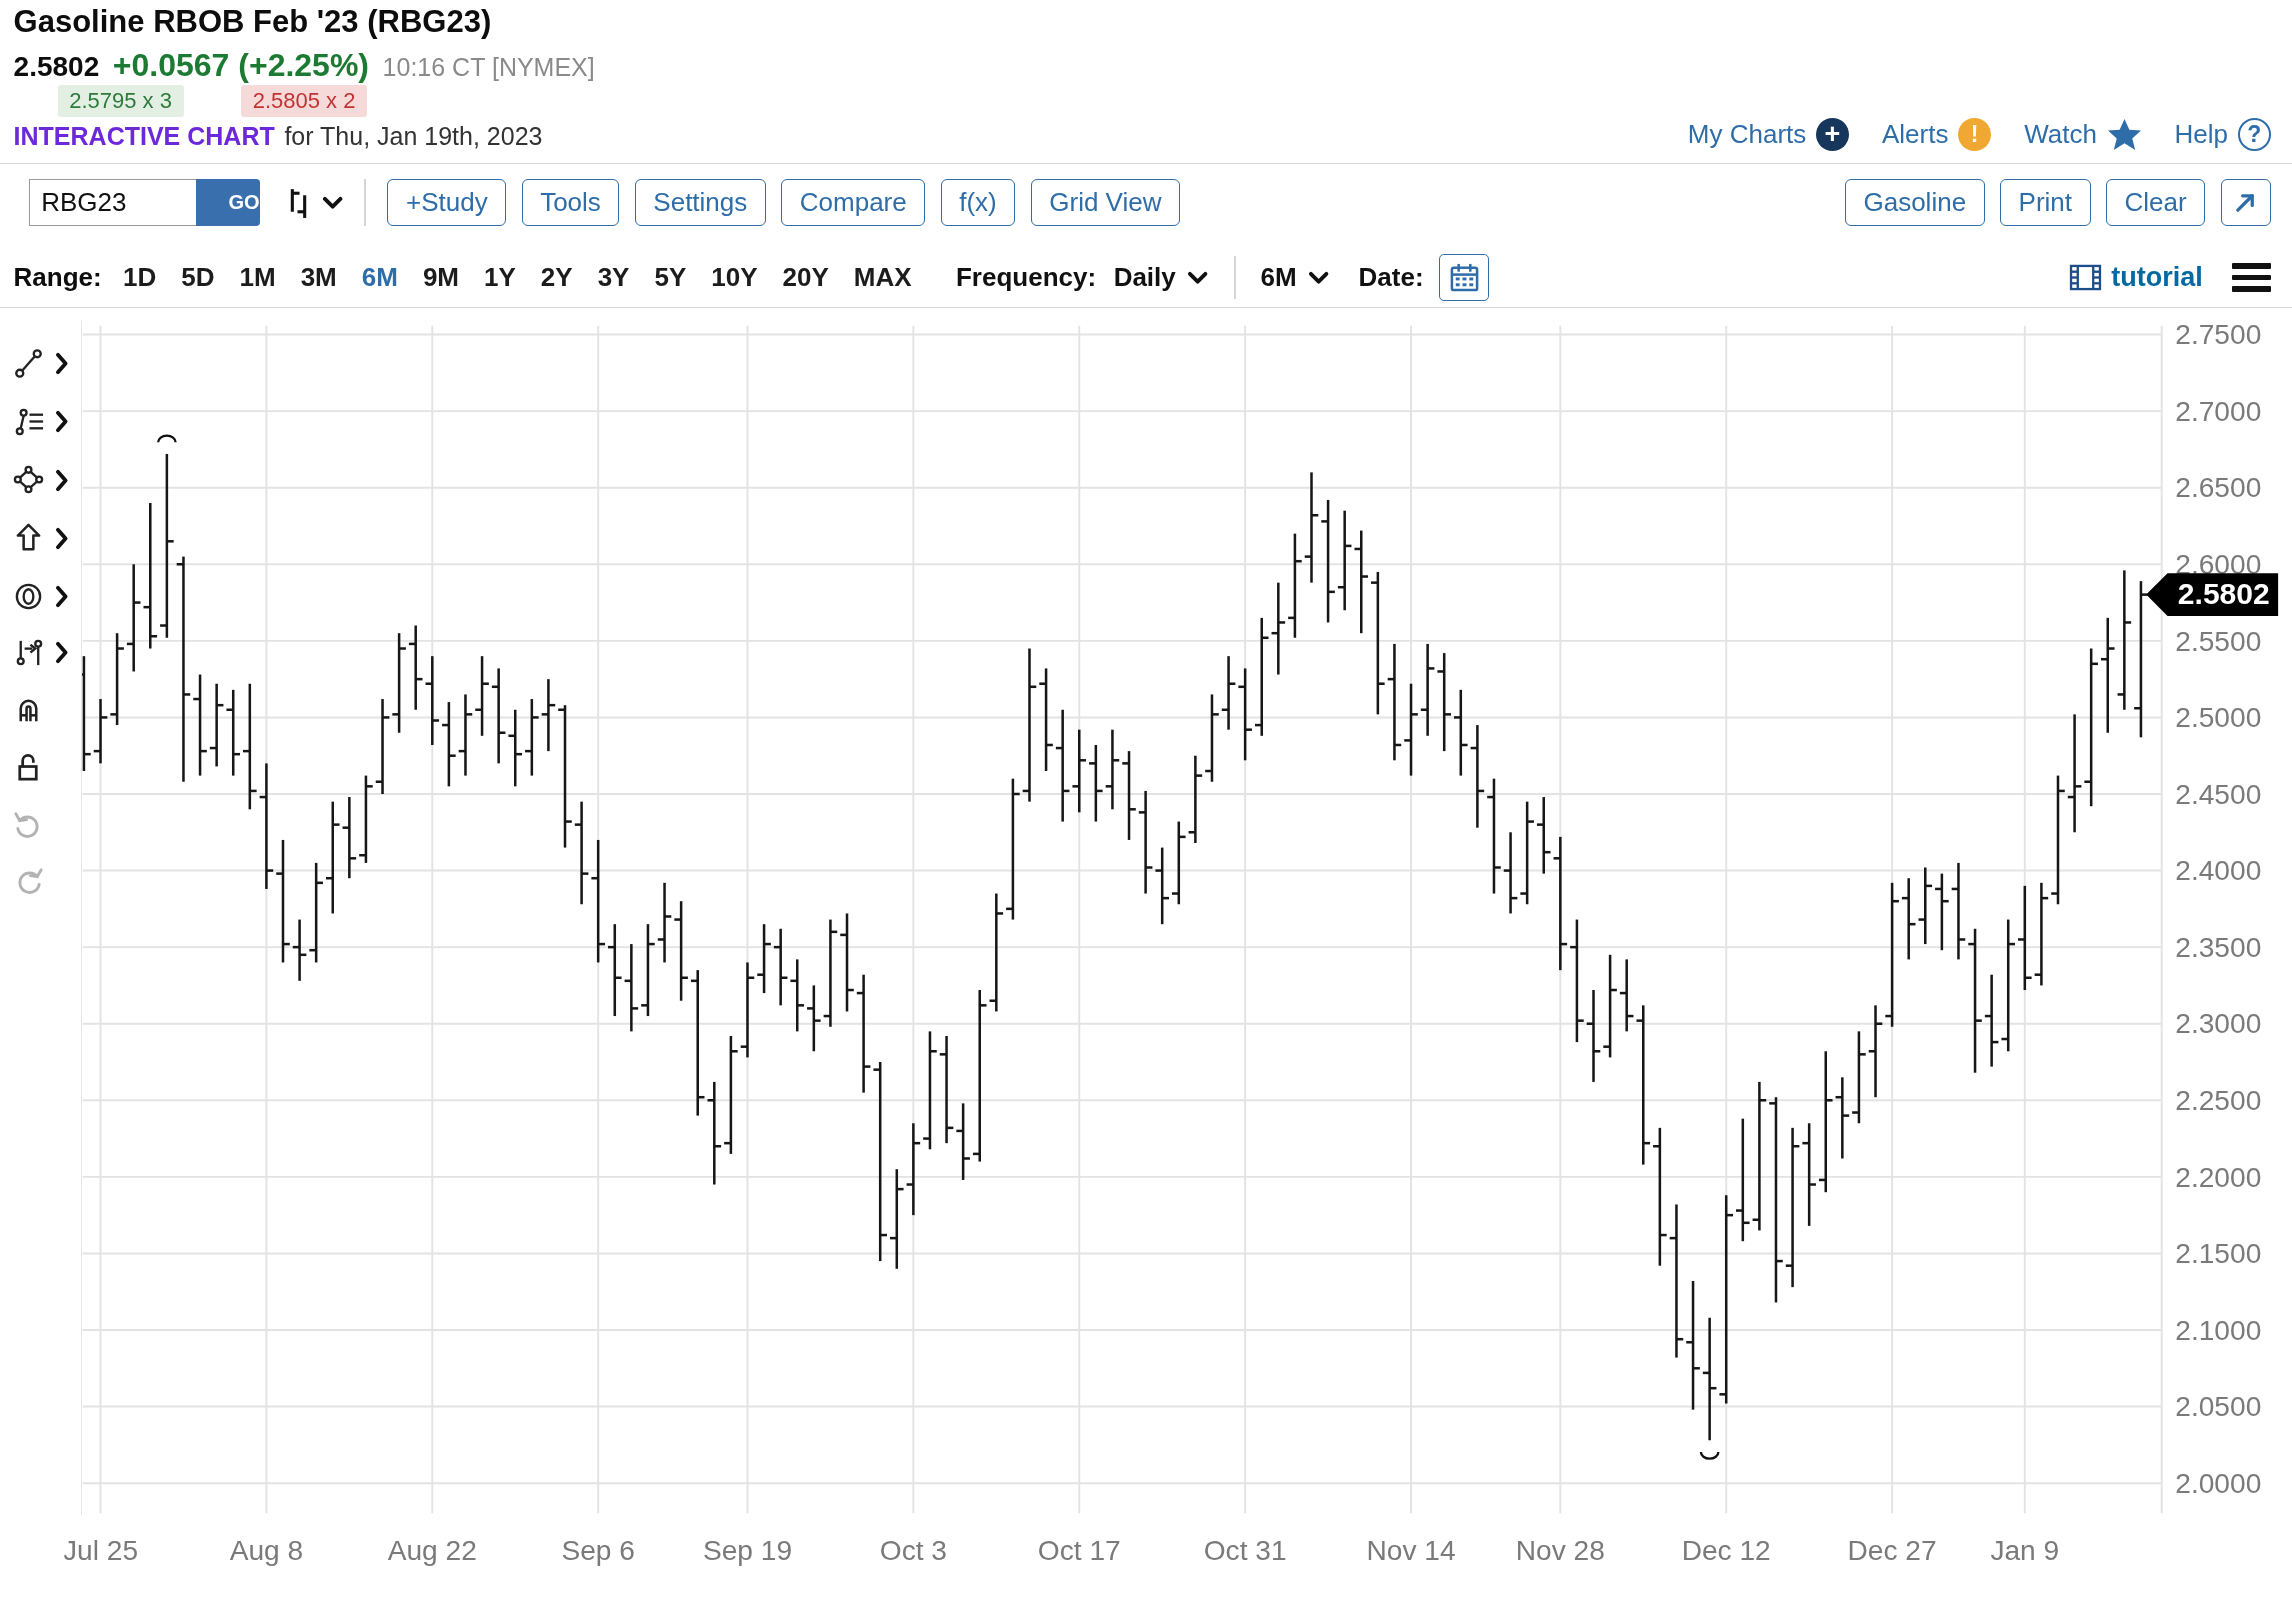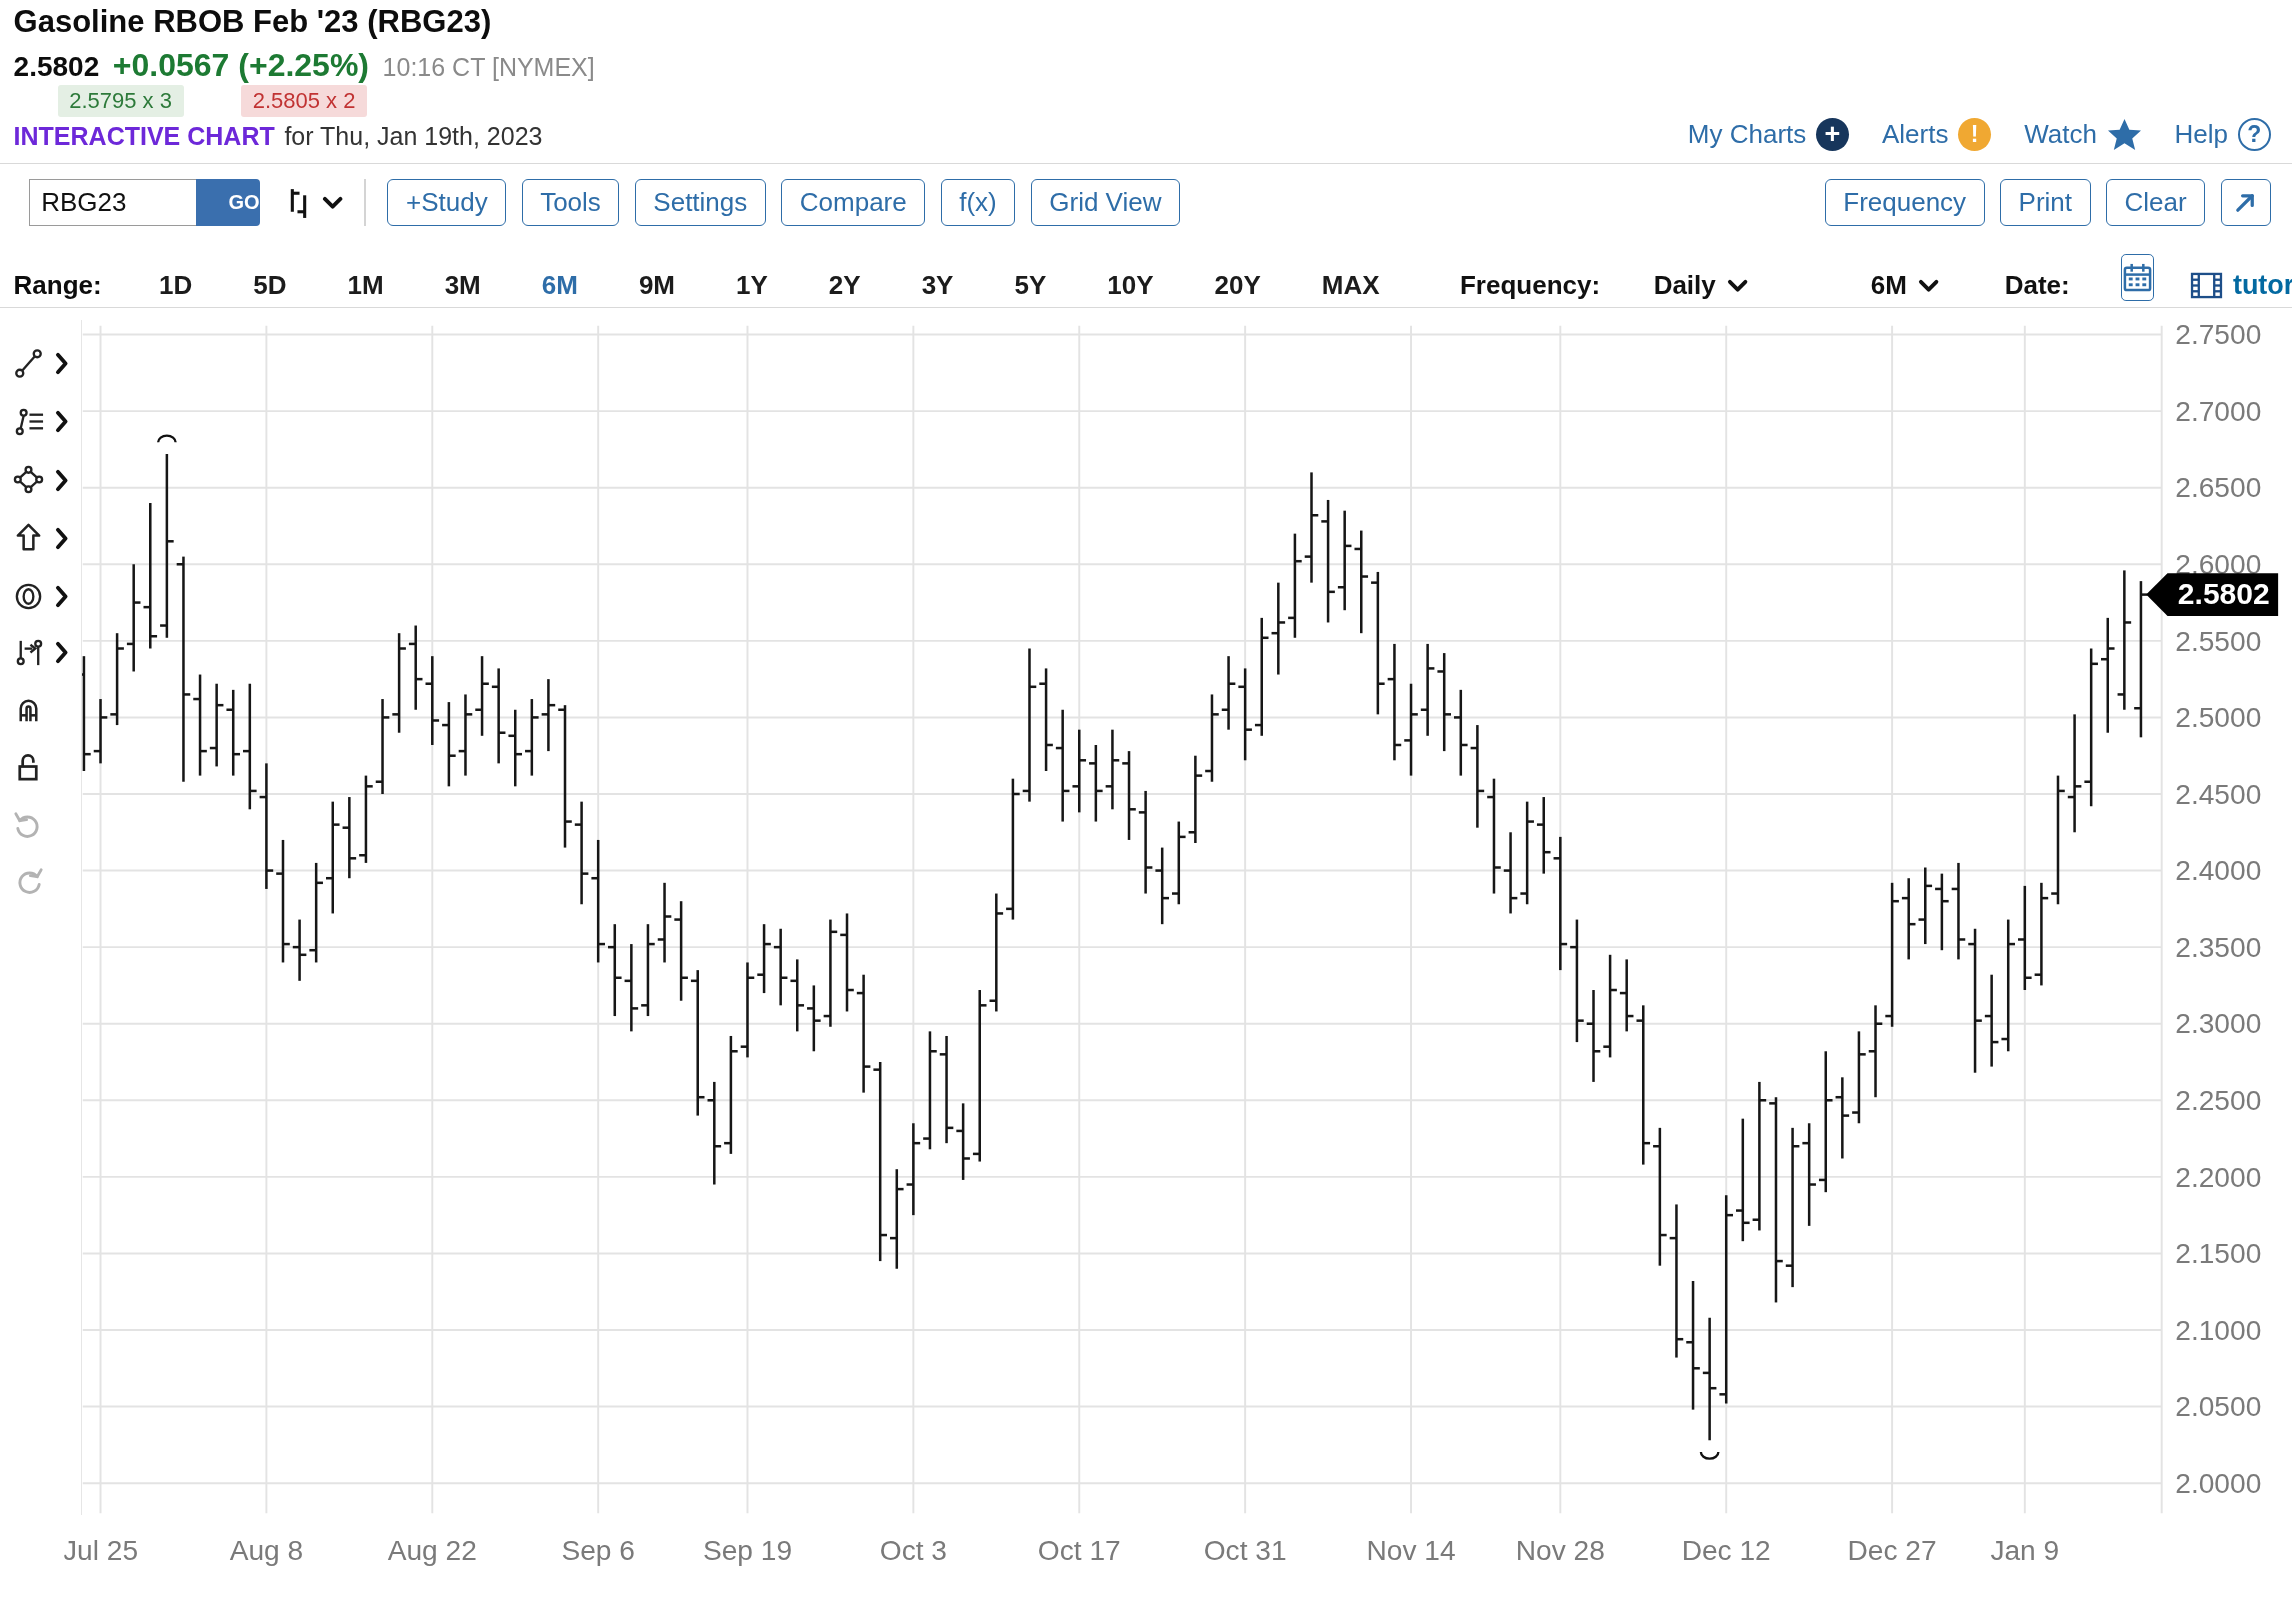--- a/index.html
+++ b/index.html
@@ -32,21 +32,21 @@
   .toolbar { position:absolute; left:13.6px; top:179px; display:flex; align-items:center; gap:15.5px;padding-left:15px; }
   .sym-wrap { display:flex; align-items:stretch; }
   .sym-input { width:167px; height:47px; border:1.9px solid #9a9a9a; border-right:none; font-size:26px; padding-left:11.6px; font-family:"Liberation Sans",sans-serif; color:#111; outline:none; }
   .go-btn { width:64px; height:47px; background:#3a6fae; color:#fff; font-weight:700; font-size:20px; border:none; border-radius:0 3.9px 3.9px 0; cursor:pointer;text-align:right; }
   .type-sel { display:flex; align-items:center; gap:5.8px; cursor:pointer; margin-left:5.8px; }
   .vdiv { width:1.9px; height:47px; background:#d4d4d4; margin:0 5.8px; }
   .btn { display:inline-flex; align-items:center; justify-content:center; height:47px; padding:0 17.5px; border:1.9px solid #2e6da8; border-radius:6px; background:#fff; color:#2e6da8; font-size:26px; cursor:pointer; white-space:nowrap; }
   .toolbar-right { position:absolute; right:21.3px; top:179px; display:flex; gap:15.5px; }
   .btn.square { width:50px; padding:0; }
   
-  .rangebar { position:absolute; left:13.6px; top:254px; right:21.3px; height:47px; display:flex; align-items:flex-end; font-size:26px;gap:36px; }
+  .rangebar { position:absolute; left:13.6px; top:254px; right:21.3px; height:47px; display:flex; align-items:center; font-size:26px; }
   .rb-label { font-weight:700; color:#0d0d0d; margin-right:21.3px; }
   .range-opt { margin-right:25px; color:#1c1c1c; font-weight:600; cursor:pointer; }
   .range-opt.selected { color:#2e6da8; }
   .freq-label { font-weight:700; margin:0 17.5px 0 19.4px; }
   .sel { display:flex; align-items:center; gap:11.6px; font-weight:600; cursor:pointer; }
   .rb-div { width:1.9px; height:43px; background:#d4d4d4; margin:0 25px; }
   .date-label { font-weight:700; margin:0 15.5px 0 29px; }
   .cal-btn { width:50px; height:47px; border:1.9px solid #2e6da8; border-radius:4.9px; background:#fff; display:flex; align-items:center; justify-content:center; cursor:pointer; }
   .rb-right { margin-left:auto; display:flex; align-items:center; gap:29px; }
   .tutorial { display:flex; align-items:center; gap:9.7px; color:#0369a1; font-weight:700; font-size:27px; cursor:pointer; }
@@ -122,21 +122,21 @@
     </span>
     <span class="vdiv"></span>
     <button class="btn">+Study</button>
     <button class="btn">Tools</button>
     <button class="btn">Settings</button>
     <button class="btn">Compare</button>
     <button class="btn">f(x)</button>
     <button class="btn">Grid View</button>
   </div>
   <div class="toolbar-right">
-    <button class="btn">Frequency</button>
+    <button class="btn">Gasoline</button>
     <button class="btn">Print</button>
     <button class="btn">Clear</button>
     <button class="btn square">
       <svg width="25" height="25" viewBox="0 0 26 26">
         <g stroke="#2e6da8" stroke-width="3.4" fill="none" stroke-linecap="round" stroke-linejoin="round">
           <line x1="5" y1="21" x2="20" y2="6"></line>
             <polyline points="10,6 20,6 20,16"></polyline>
         </g>
       </svg>
     </button>

